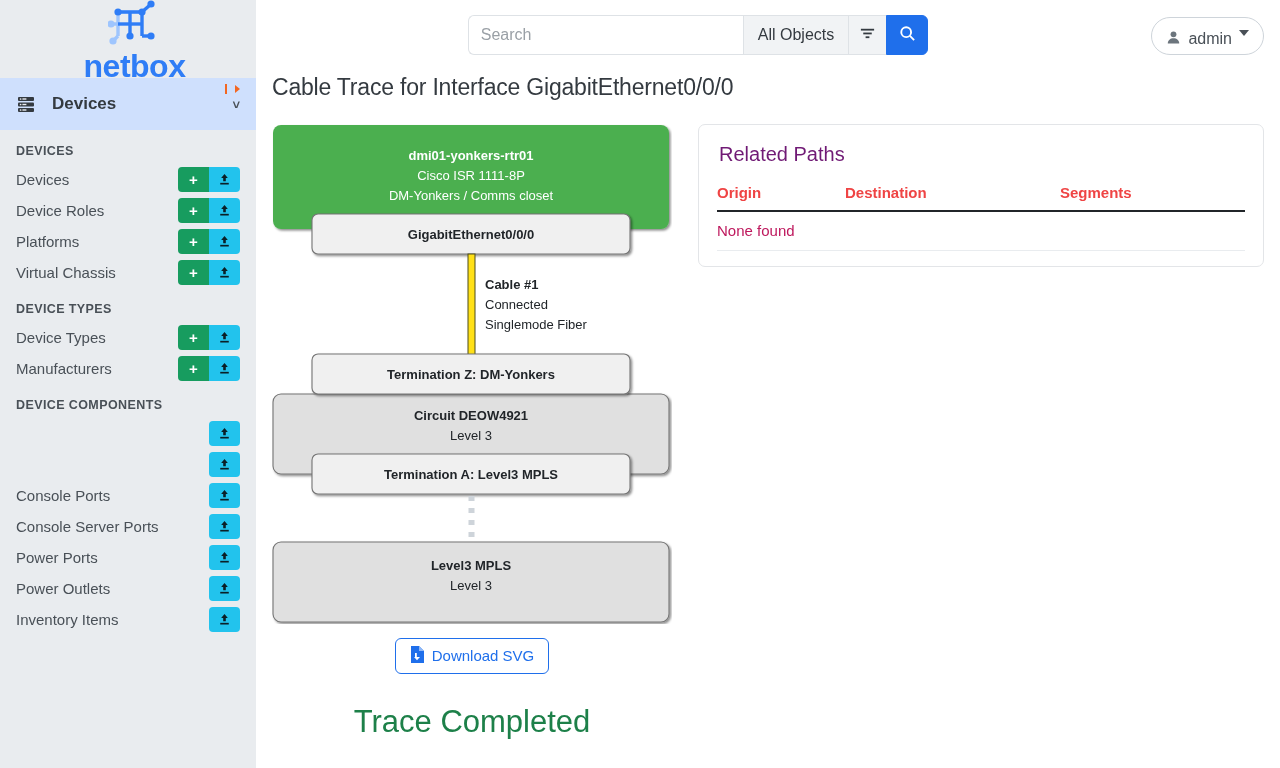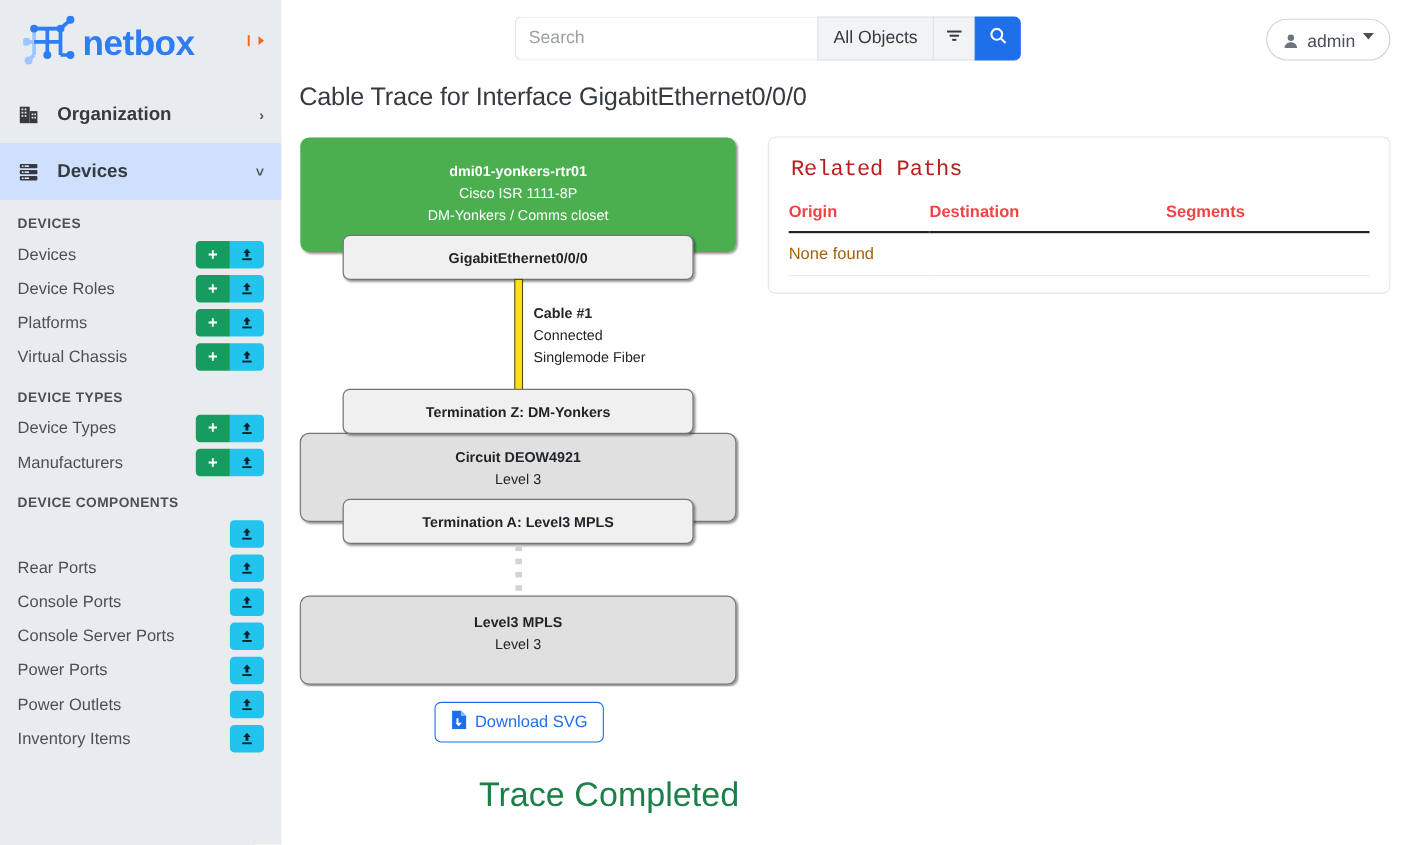--- a/index.html
+++ b/index.html
@@ -20,20 +20,21 @@
     width: 256px; min-width: 256px; height: 768px;
     background: #e9ecef;
     overflow: hidden;
     position: relative;
   }
   .brand {
     height: 78px;
     display: flex; align-items: center;
     padding: 0 14px 0 21px;
     position: relative;
+    flex-direction: column;
   }
   .brand-logo { width: 48px; height: 46px; flex: 0 0 auto; }
   .brand-word {
     font-size: 32px; font-weight: 700; color: #2f7df6;
     letter-spacing: -0.5px; margin-left: 6px; line-height: 1;
   }
   .pin-icon { margin-left: auto; color: #f26722; font-size: 15px; line-height: 1; }
 
   .nav-group {
     display: flex; align-items: center;
@@ -127,39 +128,39 @@
 
   .dl-wrap { display: flex; justify-content: center; margin-top: 14px; }
   .dl-btn {
     display: inline-flex; align-items: center; gap: 8px;
     border: 1px solid #1f6feb; color: #1f6feb; background: #fff;
     border-radius: 6px; padding: 7px 14px; font-size: 15px; cursor: pointer;
     font-family: "Liberation Sans", sans-serif;
     text-align: right;
   }
   .trace-status {
-    text-align: right; color: #1d8049; font-size: 31px;
+    text-align: center; color: #1d8049; font-size: 31px;
     margin-top: 30px; font-weight: 400;
   }
 
   
   .card {
     flex: 1 1 auto; max-width: 566px;
     border: 1px solid #e3e5e8; border-radius: 7px;
     background: #fff; padding: 16px 18px 22px 18px;
     height: 143px;
   }
-  .card-title { font-size: 20px; font-weight: 400; color: #b91c1c; margin: 2px 0 18px 2px; font-family: Liberation Mono, monospace; }
+  .card-title { font-size: 20px; font-weight: 400; color: #701a75; margin: 2px 0 18px 2px; }
   table.paths { width: 100%; border-collapse: collapse; }
   table.paths th {
     text-align: left; font-size: 15px; font-weight: 700; color: #ef4444;
     padding: 0 0 9px 0; border-bottom: 2px solid #212529;
   }
   table.paths td {
-    font-size: 15px; color: #a16207; padding: 10px 0 11px 0;
+    font-size: 15px; color: #be185d; padding: 10px 0 11px 0;
     border-bottom: 1px solid #e9ecef;
   }
   th.c-origin { width: 128px; }
   th.c-dest { width: 215px; }
 </style>
 </head>
 <body>
 
 <div class="app">
 
@@ -193,40 +194,20 @@
       </span>
       <span class="brand-word">netbox</span>
       <span class="pin-icon">
         <svg width="17" height="15" viewBox="0 0 17 15">
             <path d="M1 7h9V3l5 4-5 4V7H1z" fill="#f26722"></path>
             <rect x="0" y="2" width="2" height="10" fill="#f26722"></rect>
           </svg>
       </span>
     </div>
 
-    <div class="nav-group">
-      <span class="nav-ico">
-        <svg width="20" height="20" viewBox="0 0 20 20" fill="#343a40">
-          <rect x="2" y="3" width="9" height="15"></rect>
-            <rect x="11" y="7" width="7" height="11"></rect>
-          <rect x="3.6" y="4.6" width="1.6" height="1.6" fill="#e9ecef"></rect>
-          <rect x="6.4" y="4.6" width="1.6" height="1.6" fill="#e9ecef"></rect>
-          <rect x="3.6" y="7.6" width="1.6" height="1.6" fill="#e9ecef"></rect>
-          <rect x="6.4" y="7.6" width="1.6" height="1.6" fill="#e9ecef"></rect>
-          <rect x="3.6" y="10.6" width="1.6" height="1.6" fill="#e9ecef"></rect>
-          <rect x="6.4" y="10.6" width="1.6" height="1.6" fill="#e9ecef"></rect>
-          <rect x="12.8" y="9.2" width="1.5" height="1.5" fill="#e9ecef"></rect>
-          <rect x="15.2" y="9.2" width="1.5" height="1.5" fill="#e9ecef"></rect>
-          <rect x="12.8" y="12.2" width="1.5" height="1.5" fill="#e9ecef"></rect>
-          <rect x="15.2" y="12.2" width="1.5" height="1.5" fill="#e9ecef"></rect>
-        </svg>
-      </span>
-      <span>Organization</span>
-      <span class="chev">›</span>
-    </div>
 
     <div class="nav-group active">
       <span class="nav-ico">
         <svg width="20" height="20" viewBox="0 0 20 20" fill="#343a40">
           <rect x="2" y="3" width="16" height="4" rx="1"></rect>
           <rect x="2" y="8.5" width="16" height="4" rx="1"></rect>
           <rect x="2" y="14" width="16" height="4" rx="1"></rect>
           <circle cx="4.6" cy="5" r="0.85" fill="#e9ecef"></circle>
             <rect x="6.4" y="4.3" width="4" height="1.4" fill="#e9ecef"></rect>
           <circle cx="4.6" cy="10.5" r="0.85" fill="#e9ecef"></circle>
@@ -320,21 +301,20 @@
       <span class="btn-grp">
         <span class="mini-btn imp solo">
           <svg width="13" height="13" viewBox="0 0 14 14" fill="#0b2027">
               <path d="M7 1.2 L10.6 5.4 H8.4 V9 H5.6 V5.4 H3.4 Z"></path>
               <rect x="2.4" y="10.6" width="9.2" height="1.8"></rect>
             </svg>
         </span>
       </span>
     </div>
     <div class="nav-row">
-      <span class="label">Rear Ports</span>
       <span class="btn-grp">
         <span class="mini-btn imp solo">
           <svg width="13" height="13" viewBox="0 0 14 14" fill="#0b2027">
               <path d="M7 1.2 L10.6 5.4 H8.4 V9 H5.6 V5.4 H3.4 Z"></path>
               <rect x="2.4" y="10.6" width="9.2" height="1.8"></rect>
             </svg>
         </span>
       </span>
     </div>
     <div class="nav-row">

